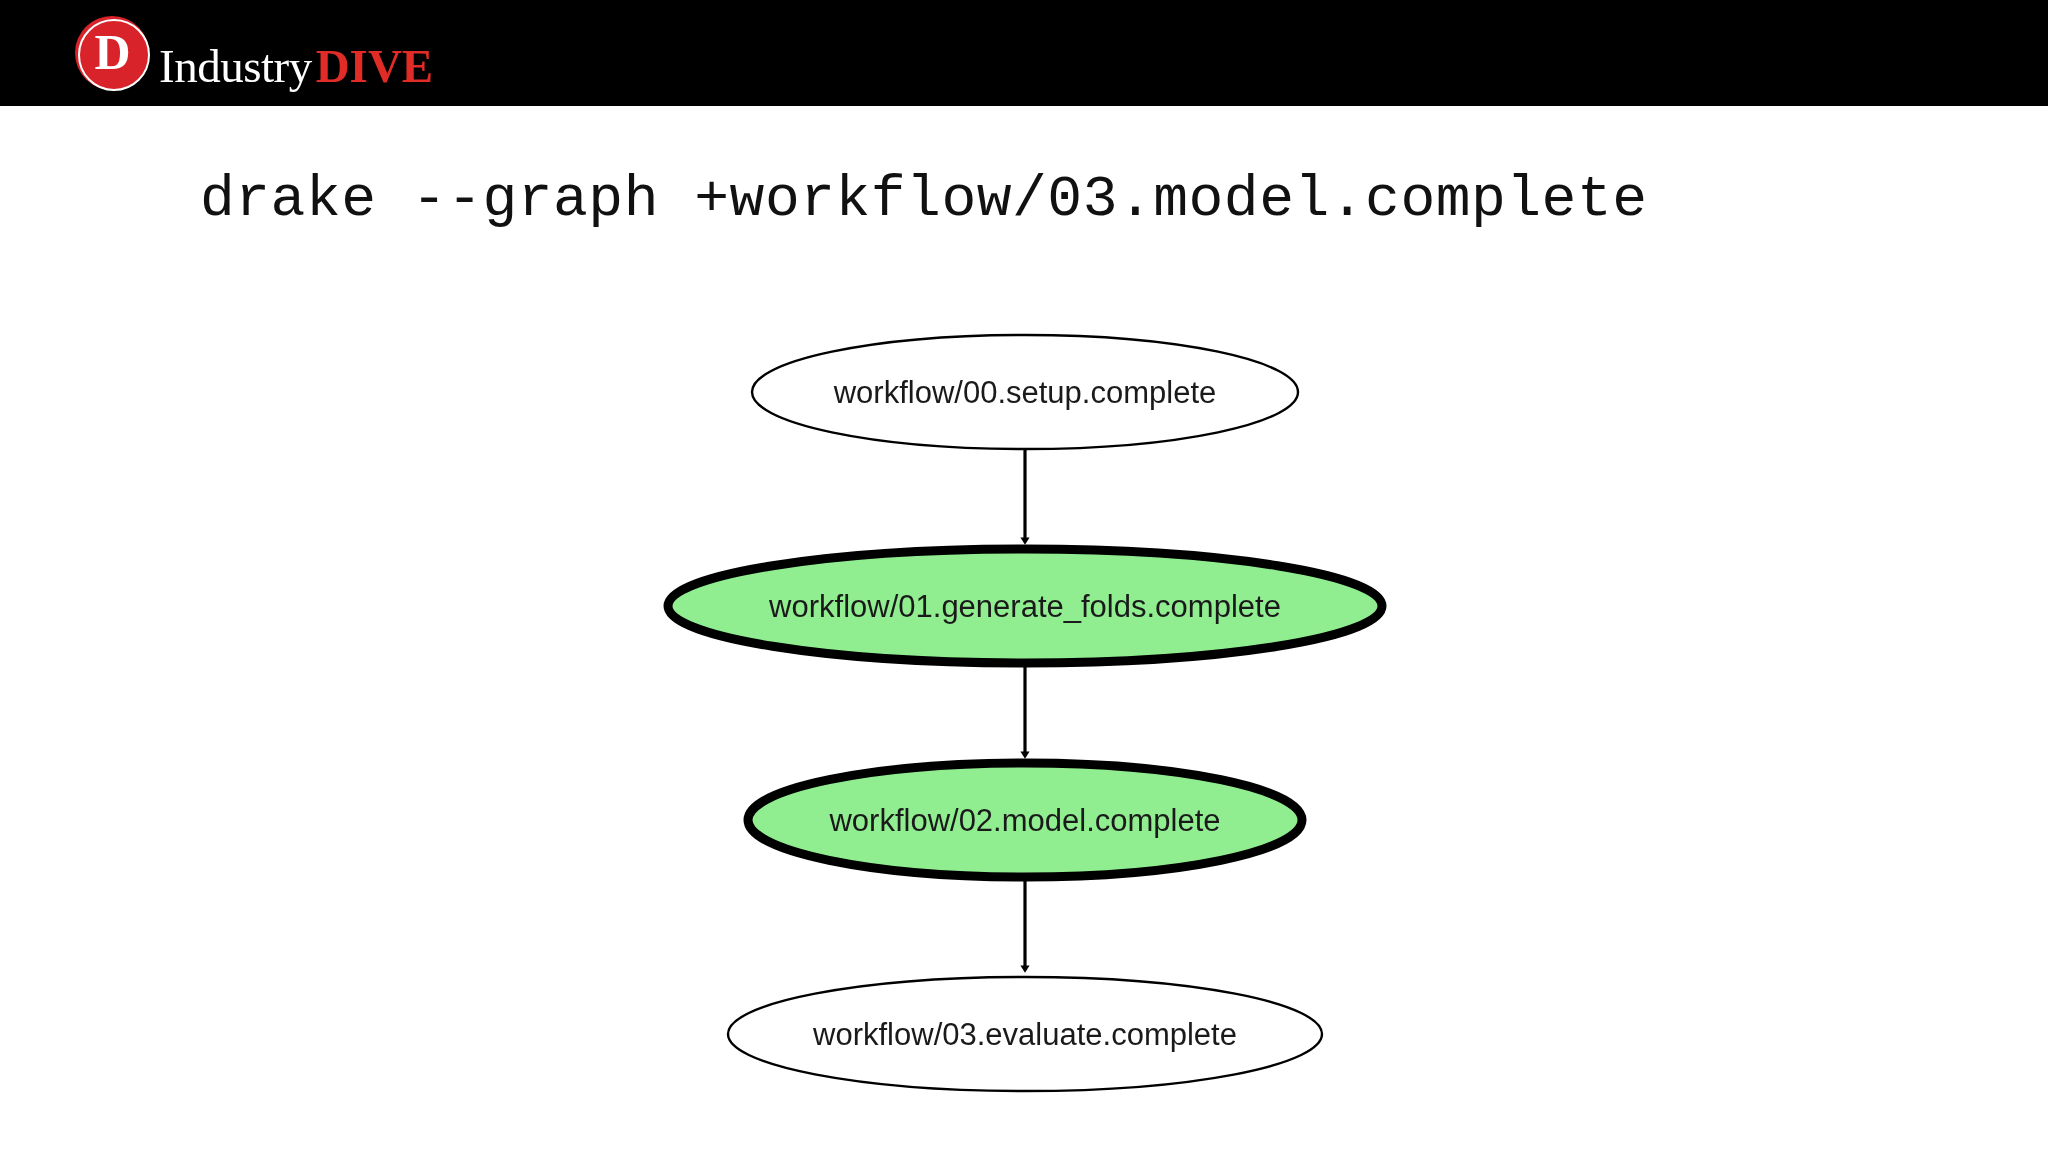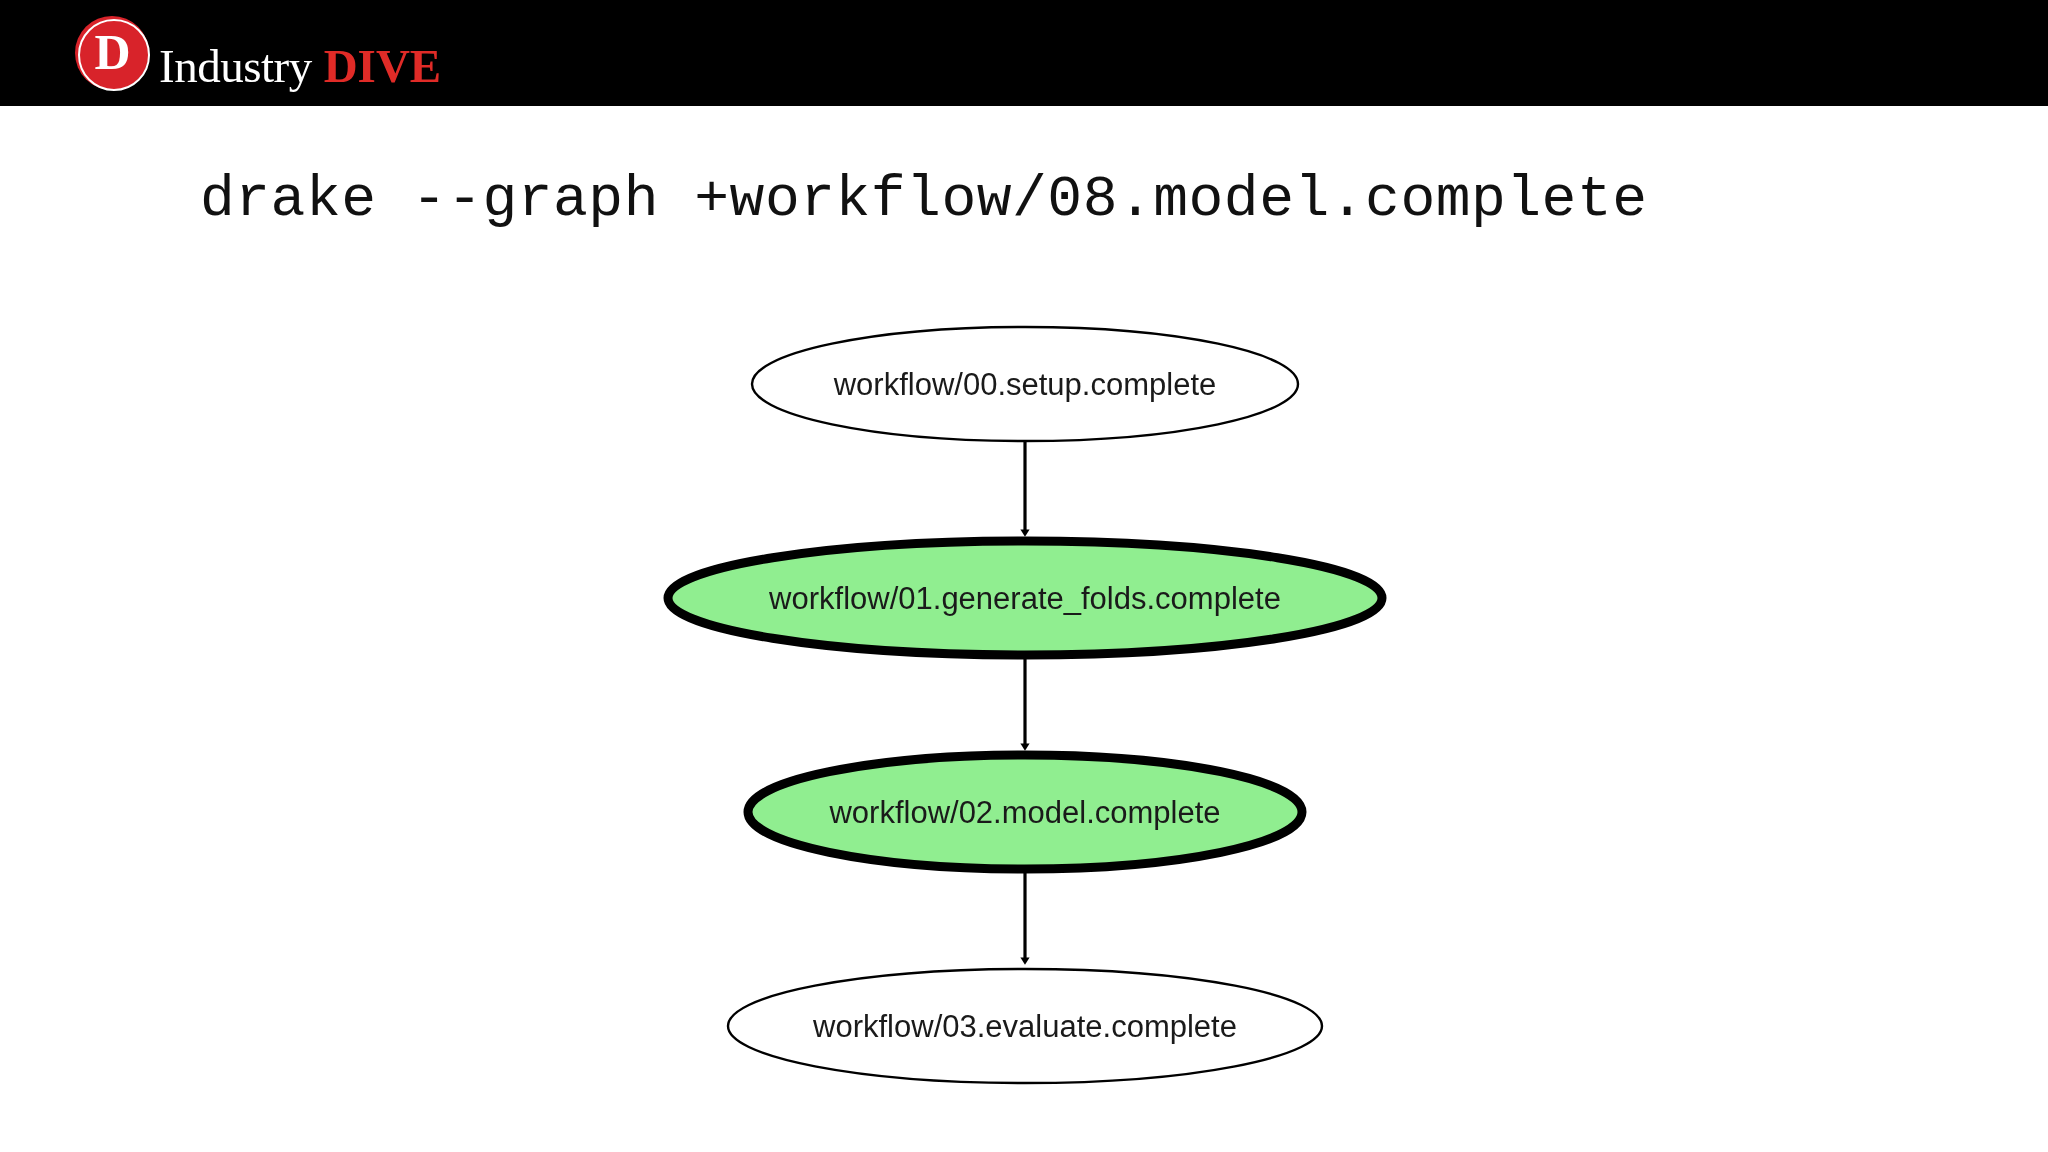--- a/index.html
+++ b/index.html
@@ -78,41 +78,41 @@
   #brand-word-industry {
     color: #ffffff;
     font-weight: normal;
     letter-spacing: -0.5px;
     margin-top: 27px;
   }
   #brand-word-dive {
     color: #E02B27;
     font-weight: bold;
     letter-spacing: 0px;
-    margin-left: 12px;
+    margin-left: 4px;
   }
 
   
   #command-title {
     position: absolute;
     left: 200px;
     top: 171px;
     font-family: "Liberation Mono", "DejaVu Sans Mono", monospace;
     font-size: 58px;
     line-height: 1;
     color: #111111;
     white-space: pre;
     letter-spacing: 0.5px;
   }
 
   
   #graph-area {
     position: absolute;
     left: 0;
-    top: 292px;
+    top: 300px;
     width: 1680px;
     height: 830px;
   }
   #graph-svg { display: block; }
 
   .node-label-text {
     font-family: "Liberation Sans", sans-serif;
     font-size: 31px;
     fill: #1a1a1a;
   }
@@ -127,21 +127,21 @@
       <div id="logo-mark">
         <span id="logo-mark-letter">D</span>
       </div>
       <div id="brand-wordmark">
         <span id="brand-word-industry">Industry</span>
         <span id="brand-word-dive">DIVE</span>
       </div>
     </div>
   </div>
 
-  <div id="command-title">drake --graph +workflow/08.model.complete</div>
+  <div id="command-title">drake --graph +workflow/03.model.complete</div>
 
   <div id="graph-area">
     <svg id="graph-svg" width="2048" height="830" viewBox="0 0 2048 830" xmlns="http://www.w3.org/2000/svg">
 
       <defs>
         <marker id="arrowhead" markerWidth="10" markerHeight="10" refX="4.2" refY="5" orient="auto" markerUnits="userSpaceOnUse">
           <path d="M0.6,0.4 L8.0,5 L0.6,9.6 z" fill="#000000"></path>
         </marker>
       </defs>
 

